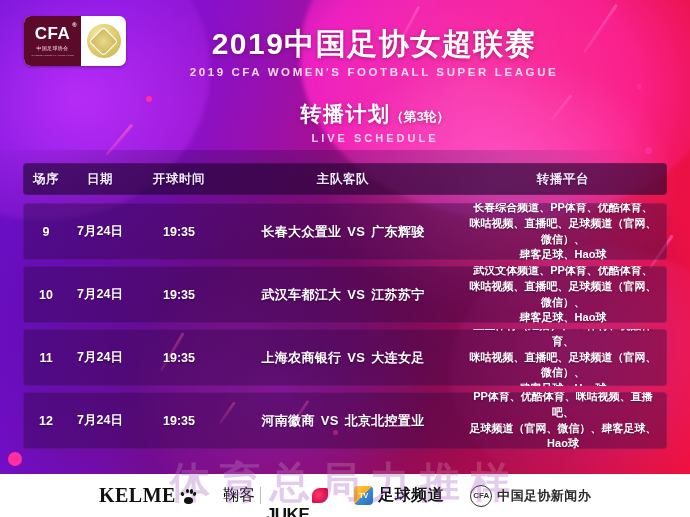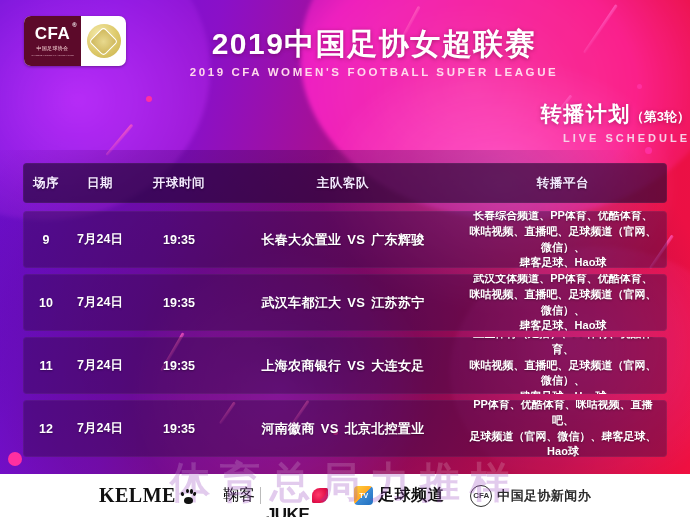--- a/index.html
+++ b/index.html
@@ -139,21 +139,21 @@
   }
   .title-en {
     color: #ffd9ec;
     font-size: 11.5px; font-weight: bold;
     letter-spacing: 2.6px;
     margin-top: 6px;
   }
 
   .sub-block {
     position: absolute; left: 0; right: 0; top: 100px;
-    text-align: right; padding-left: 60px;
+    text-align: center; padding-left: 60px;
   }
   .sub-cn {
     color: #ffffff;
     font-size: 21px; font-weight: bold;
     letter-spacing: 1.5px;
     text-shadow: 0 1px 4px rgba(80,0,40,.4);
   }
   .sub-round {
     font-size: 13px; font-weight: bold; letter-spacing: 0;
   }
@@ -171,21 +171,21 @@
   .row {
     position: relative;
     border-radius: 4px;
     background: rgba(38,6,58,.46);
     box-shadow: inset 0 0 0 1px rgba(255,255,255,.045);
     display: flex; align-items: center;
     color: #fff;
     overflow: hidden;
   }
   .row.head {
-    height: 40px;
+    height: 32px;
     background: rgba(30,4,46,.62);
     margin-bottom: 8px;
   }
   .row.data {
     height: 57px;
     margin-bottom: 6px;
     background: rgba(44,8,66,.40);
   }
 
   .c-no    { width: 46px;  text-align: center; }

